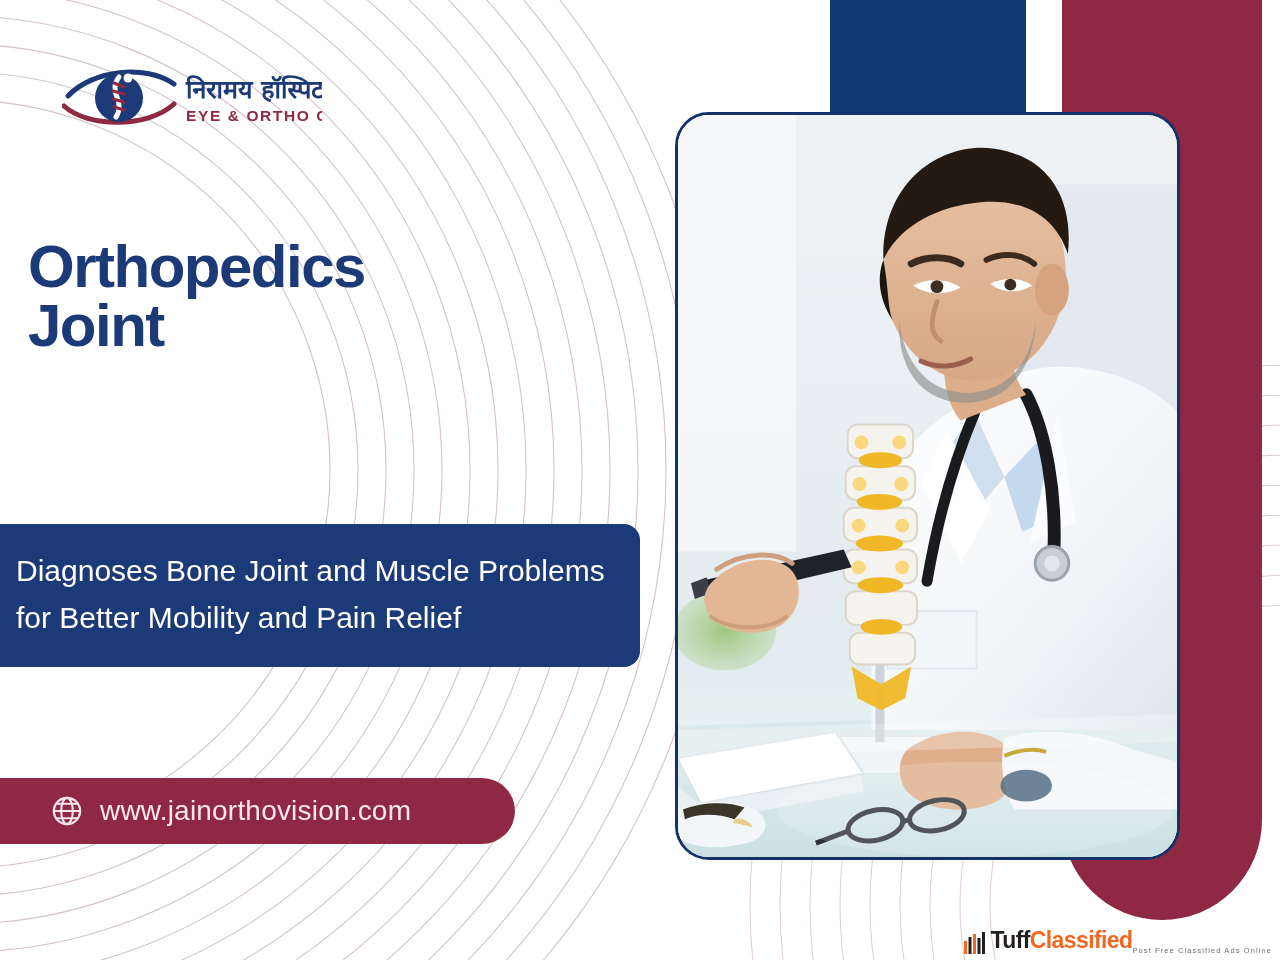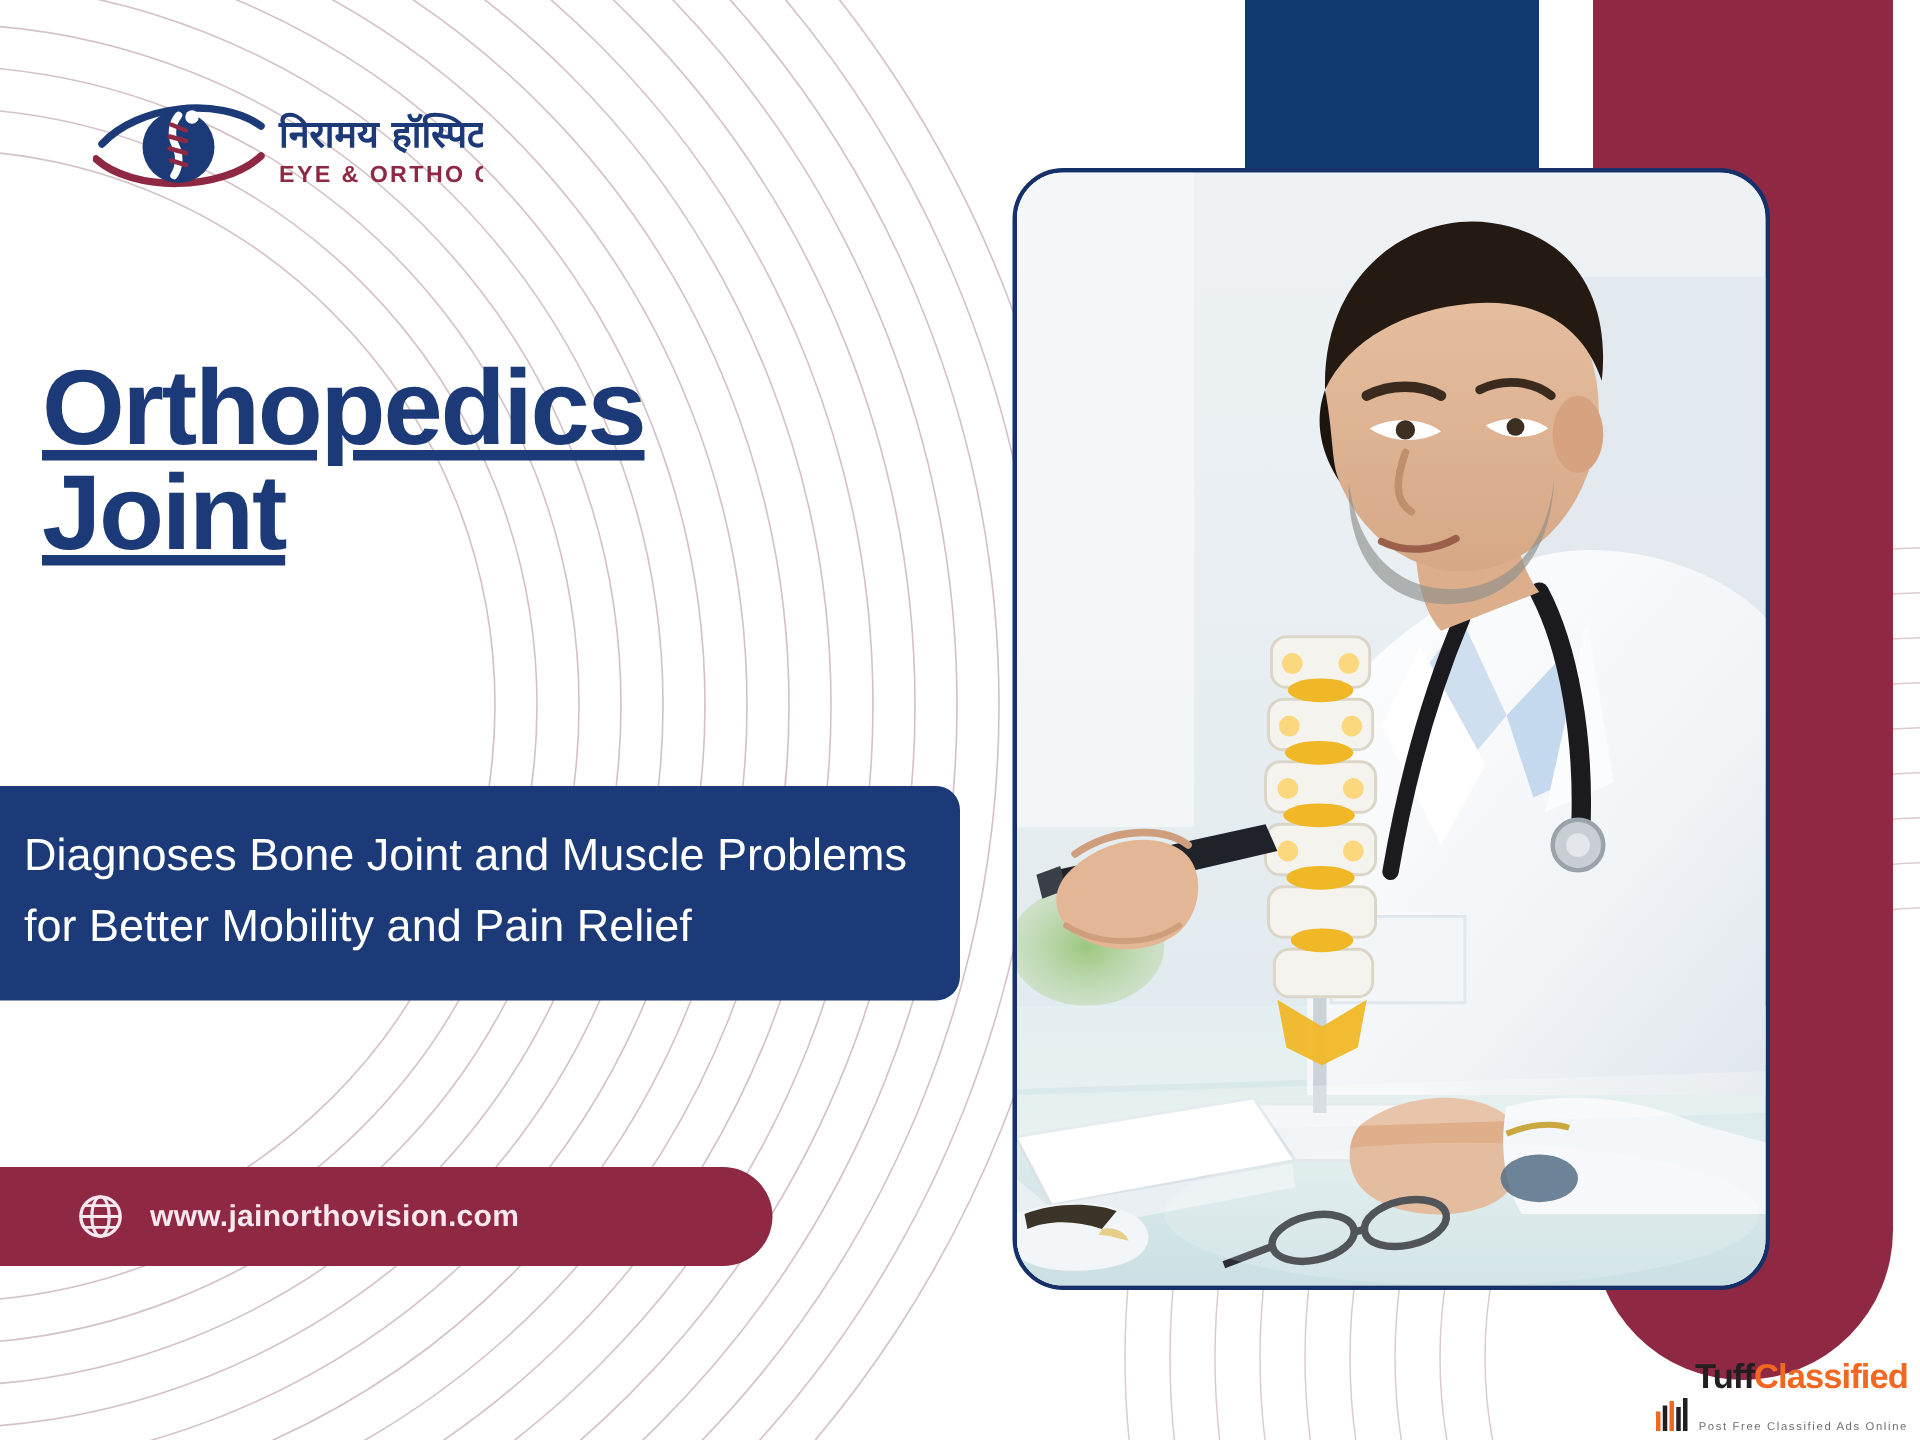--- a/index.html
+++ b/index.html
@@ -69,27 +69,26 @@
   }
   .eyebrow {
     font-size: 46px;
     line-height: 1.0;
     font-weight: 400;
     color: #1d2440;
     letter-spacing: 0.2px;
     margin: 0 0 14px 0;
   }
   .headline {
-    font-size: 71px;
+    font-size: 60px;
     line-height: 0.98;
     font-weight: 700;
     color: #1b3a77;
     letter-spacing: -1.5px;
     margin: 0;
-    text-decoration: underline;
   }
   .headline .line2 { display: block; }
 
   
   .subtitle-bar {
     position: absolute;
     left: -14px;
     top: 524px;
     width: 654px;
     box-sizing: border-box;
@@ -115,22 +114,22 @@
     border-radius: 0 33px 33px 0;
     display: flex;
     align-items: center;
     gap: 18px;
     padding-left: 72px;
     z-index: 5;
   }
   .globe-icon { width: 30px; height: 30px; flex: 0 0 auto; display:block; }
   .url-text {
     color: #fbe7ee;
-    font-size: 20px;
-    font-weight: 700;
+    font-size: 28px;
+    font-weight: 400;
     letter-spacing: 0.2px;
   }
 
   
   .photo-card {
     position: absolute;
     left: 675px;
     top: 112px;
     width: 505px;
     height: 748px;
@@ -147,21 +146,21 @@
   .watermark {
     position: absolute;
     right: 8px;
     bottom: 6px;
     display: flex;
     align-items: flex-end;
     gap: 4px;
     z-index: 9;
   }
   .wm-bars { display: block; }
-  .wm-textblock { display: flex; flex-direction: column; line-height: 1; }
+  .wm-textblock { display: flex; flex-direction: row; line-height: 1; }
   .wm-main { font-size: 23px; font-weight: 700; letter-spacing: -0.6px; }
   .wm-tuff { color: #231f20; }
   .wm-classified { color: #f26722; }
   .wm-tagline {
     font-size: 7.5px;
     color: #6d6e71;
     letter-spacing: 1.1px;
     margin-top: 18px;
     text-align: right;
   }

